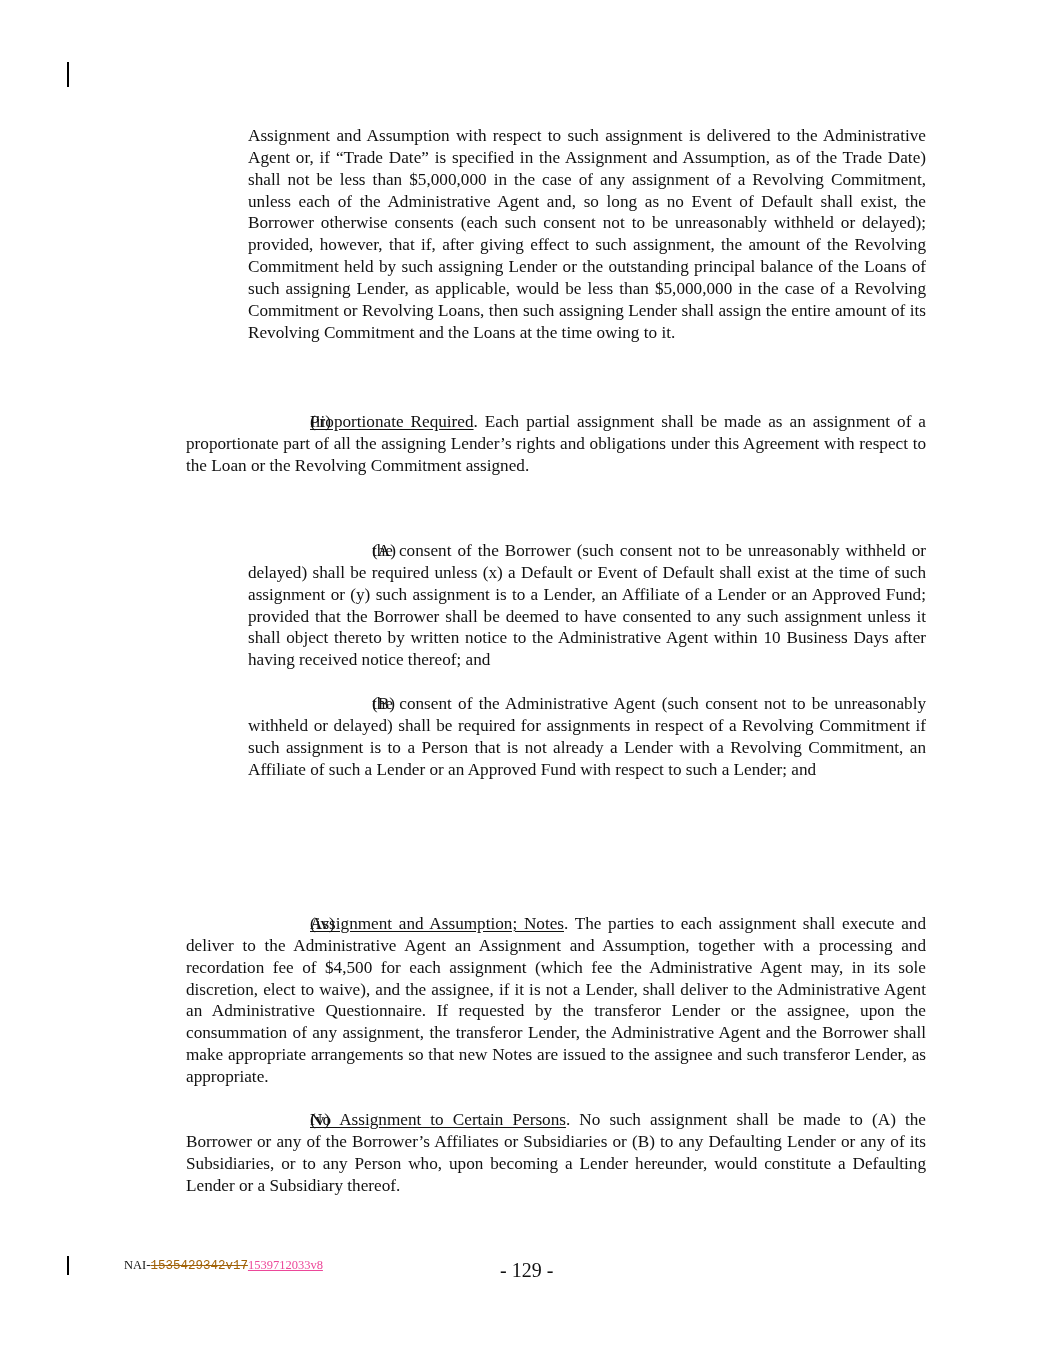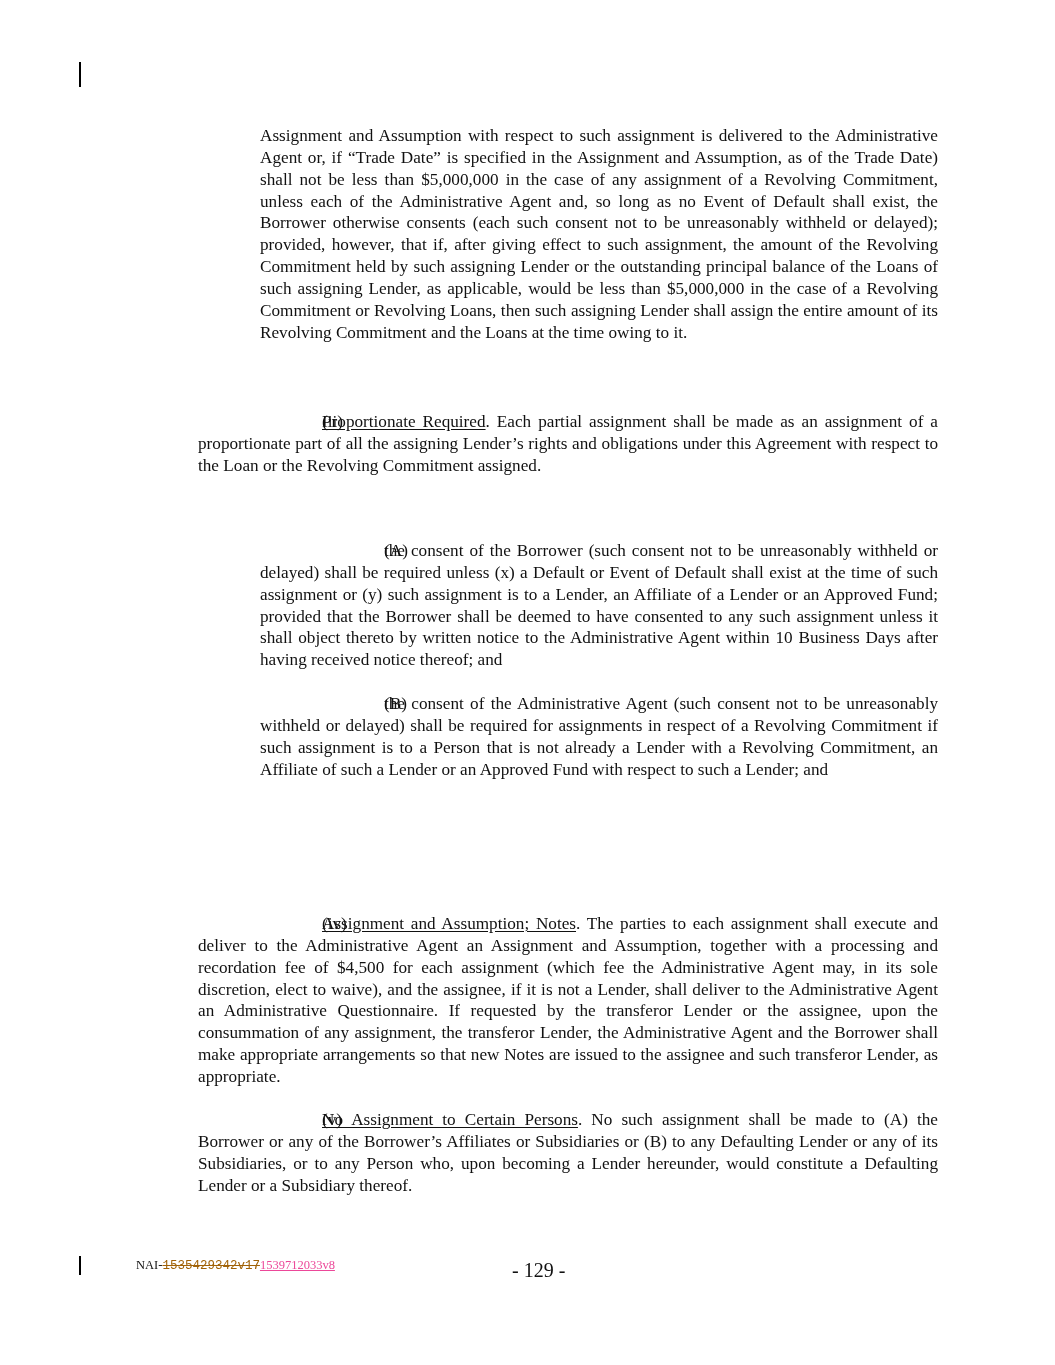--- a/index.html
+++ b/index.html
@@ -1,18 +1,18 @@
 <!DOCTYPE html>
 <html><head>
 <meta charset="utf-8">
 <style>
   html, body { margin: 0; padding: 0; background: #ffffff; }
   body { width: 1055px; height: 1365px; position: relative; overflow: hidden;
          font-family: "Liberation Serif", "DejaVu Serif", serif; color: #111; }
-  .page { position: absolute; left: 12px; top: 0; width: 948px; height: 1365px; }
+  .page { position: absolute; left: 0; top: 0; width: 948px; height: 1365px; }
   .change-bar { position: absolute; left: 67px; width: 2px; background: #000; }
   .para { position: absolute; font-size: 17.2px; line-height: 21.85px; text-align: justify;
           text-align-last: left; }
   .indent-block { left: 248px; width: 678px; }
   .full-block { left: 186px; width: 740px; }
   .first-indent-full { text-indent: 62px; }
   .first-indent-sub { text-indent: 62px; font-family: Liberation Serif, serif; }
   .lbl { display: inline-block; }
   .lbl-full { width: 62px; margin-top: 24px; }
   .lbl-sub { width: 62px; }

